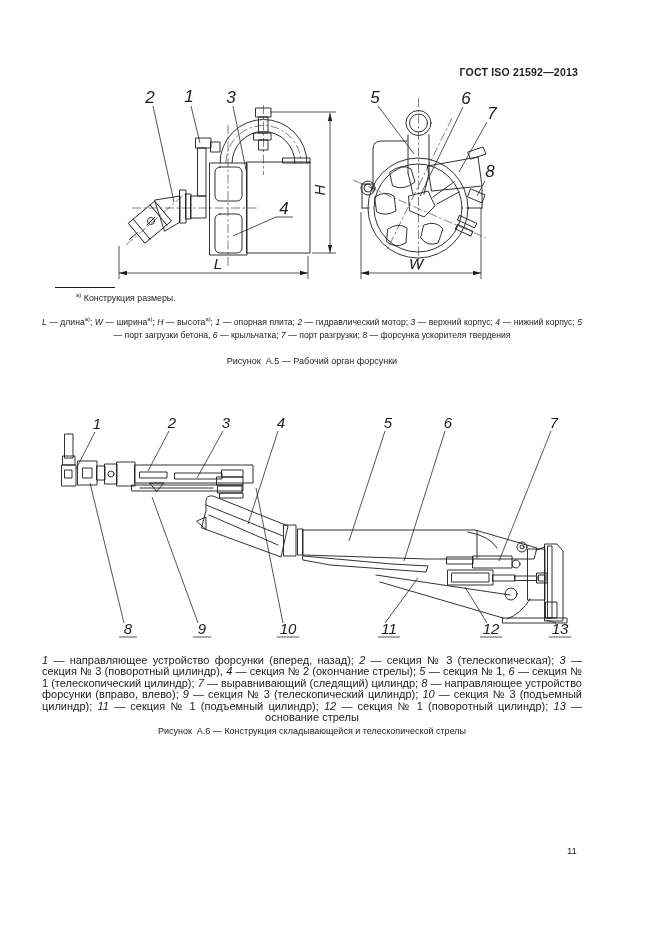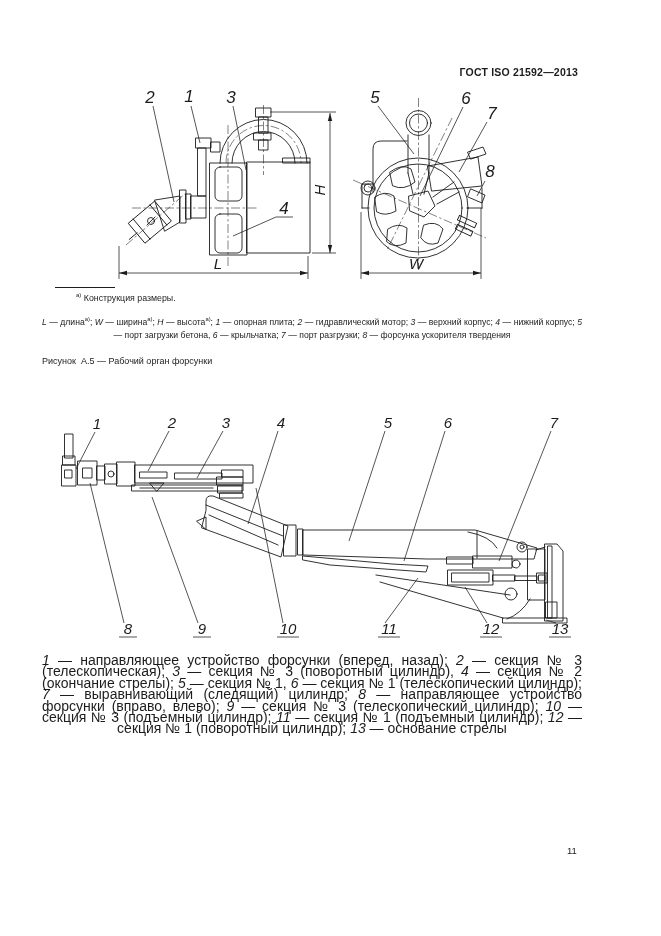--- a/index.html
+++ b/index.html
@@ -4,22 +4,22 @@
 <style>
   html,body{margin:0;padding:0;background:#e8e8e8}
   .page{position:relative;width:661px;height:936px;background:#ffffff;
         font-family:"Liberation Sans",sans-serif;color:#1c1c1c;overflow:hidden;margin:0 auto}
   .header{position:absolute;top:66px;right:83px;font-size:10.5px;font-weight:bold;letter-spacing:.2px}
   .footrule{position:absolute;left:55px;top:287px;width:60px;border-top:1.2px solid #1c1c1c}
   .footnote{position:absolute;left:76px;top:293px;font-size:8.8px}
   sup{font-size:68%;line-height:0}
   .legend{position:absolute;left:42px;width:540px;text-align:justify;text-align-last:center;color:#1c1c1c}
   #legend-a5{top:316px;font-size:8.6px;line-height:13px}
-  #legend-a6{top:655px;font-size:14px;line-height:11.4px}
-  .caption{position:absolute;left:42px;width:540px;text-align:left;font-size:9px;white-space:pre-wrap}
+  #legend-a6{top:655px;font-size:11px;line-height:11.4px}
+  .caption{position:absolute;left:42px;width:540px;text-align:center;font-size:9px;white-space:pre-wrap}
   #caption-a5{top:356px}
   #caption-a6{top:726px}
   .pagenum{position:absolute;left:567px;top:845px;font-size:9.5px}
   svg{position:absolute;overflow:visible}
   #fig-a5{left:55px;top:85px}
   #fig-a6{left:45px;top:413px}
   .ln{stroke:#1c1c1c;stroke-width:.9;fill:none;stroke-linejoin:round;stroke-linecap:square}
   .cl{stroke:#1c1c1c;stroke-width:.55;fill:none;stroke-dasharray:9 2.5 2.5 2.5}
   .ld{stroke:#1c1c1c;stroke-width:.75;fill:none}
   .ar{fill:#1c1c1c;stroke:none}
@@ -265,15 +265,16 @@
       <text class="co6" x="128" y="636">8</text>
       <text class="co6" x="202" y="636">9</text>
       <text class="co6" x="288" y="636">10</text>
       <text class="co6" x="389" y="636">11</text>
       <text class="co6" x="491" y="636">12</text>
       <text class="co6" x="560" y="636">13</text>
     </g>
   </svg>
 
   <div class="legend" id="legend-a6"><span style="font-style: italic;">1</span><span> — направляющее устройство форсунки (вперед, назад); </span><span style="font-style: italic;">2</span><span> — секция № 3 (телескопическая); </span><span style="font-style: italic;">3</span><span> — секция № 3 (поворотный цилиндр), </span><span style="font-style: italic;">4</span><span> — секция № 2 (окончание стрелы); </span><span style="font-style: italic;">5</span><span> — секция № 1, </span><span style="font-style: italic;">6</span><span> — секция № 1 (телескопический цилиндр); </span><span style="font-style: italic;">7</span><span> — выравнивающий (следящий) цилиндр; </span><span style="font-style: italic;">8</span><span> — направляющее устройство форсунки (вправо, влево); </span><span style="font-style: italic;">9</span><span> — секция № 3 (телескопический цилиндр); </span><span style="font-style: italic;">10</span><span> — секция № 3 (подъемный цилиндр); </span><span style="font-style: italic;">11</span><span> — секция № 1 (подъемный цилиндр); </span><span style="font-style: italic;">12</span><span> — секция № 1 (поворотный цилиндр); </span><span style="font-style: italic;">13</span><span> — основание стрелы</span></div>
+  <div class="caption" id="caption-a6">Рисунок  А.6 — Конструкция складывающейся и телескопической стрелы</div>
 
   <div class="pagenum">11</div>
 </div>
 
 </body></html>

